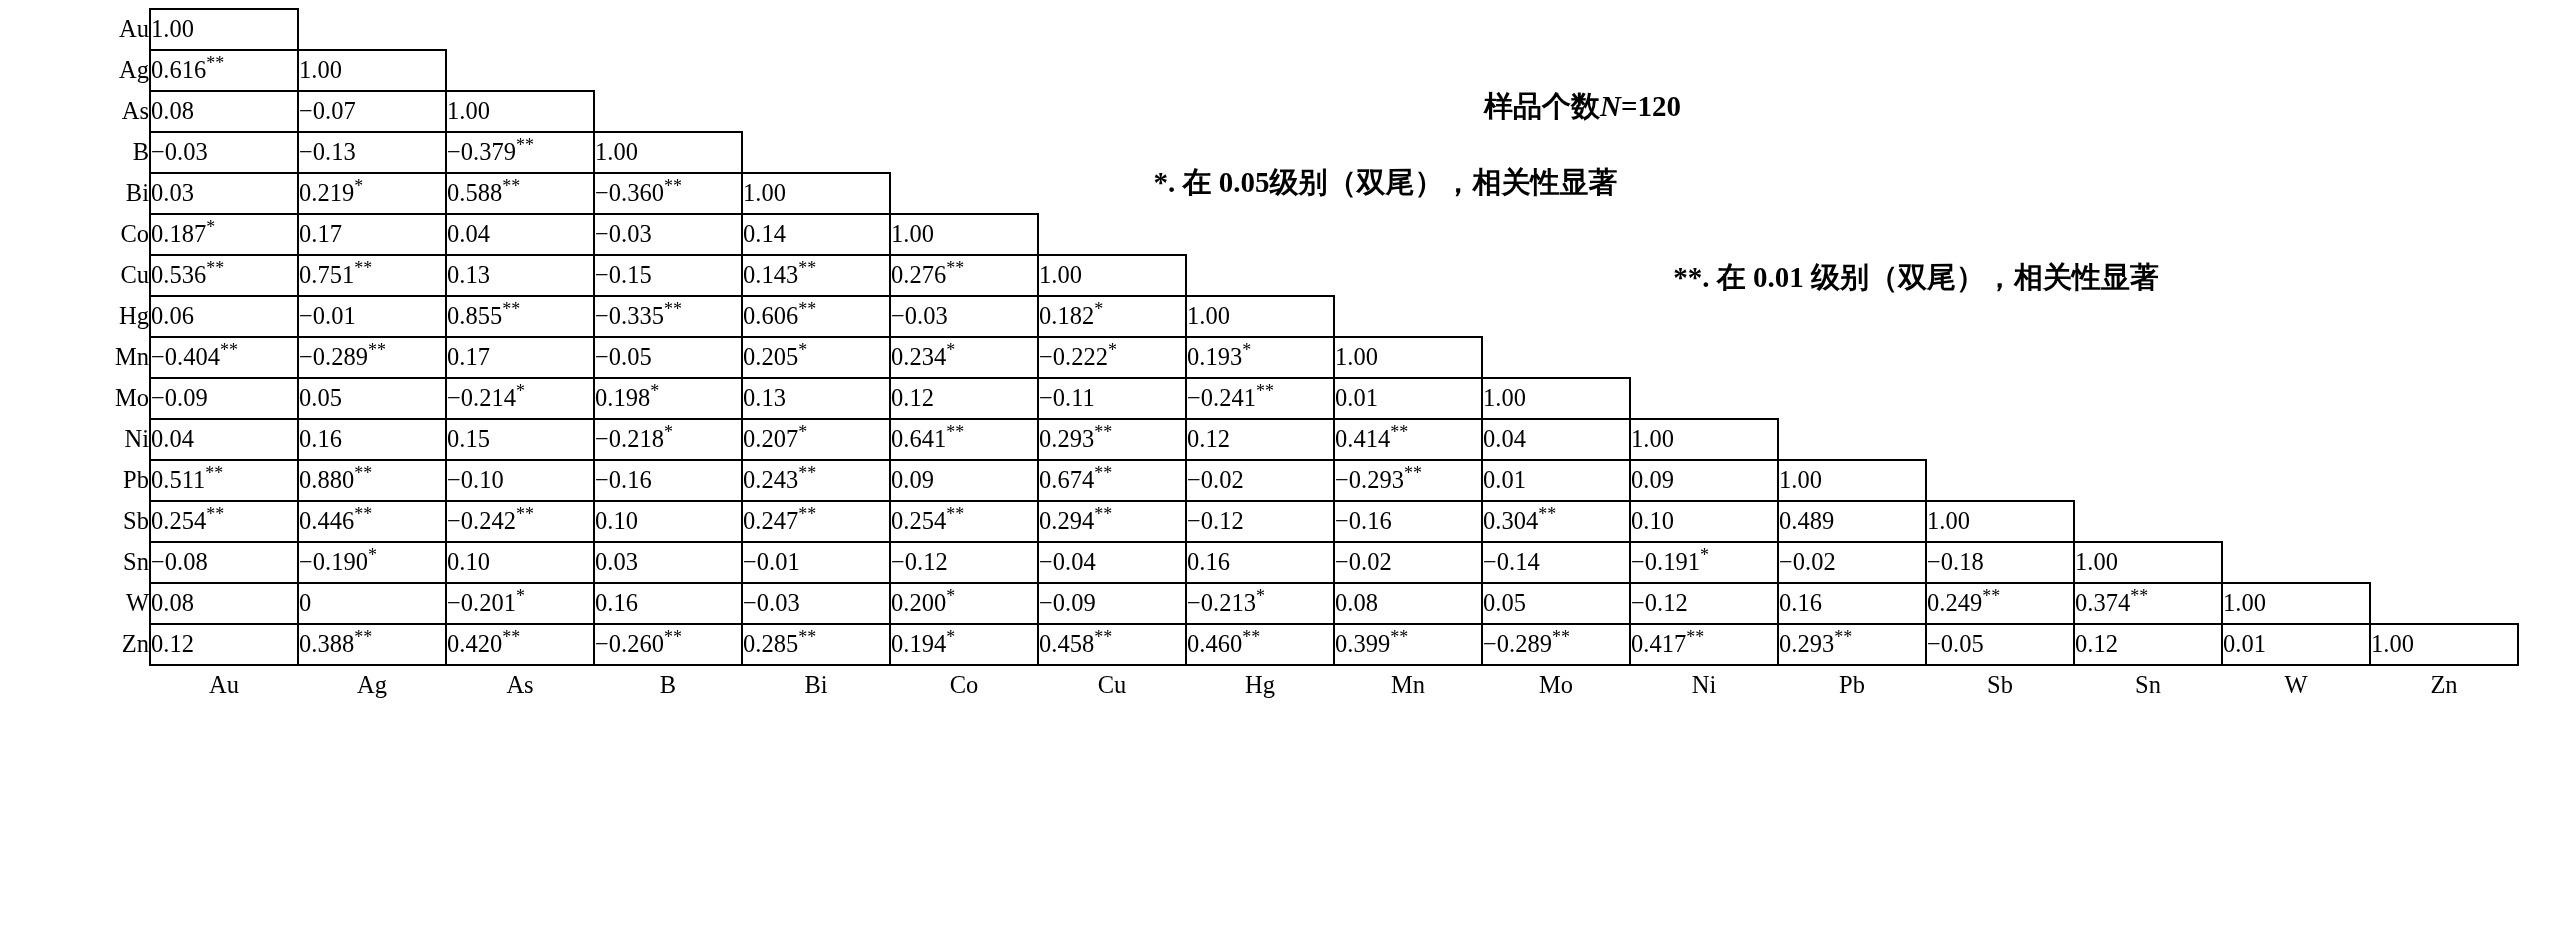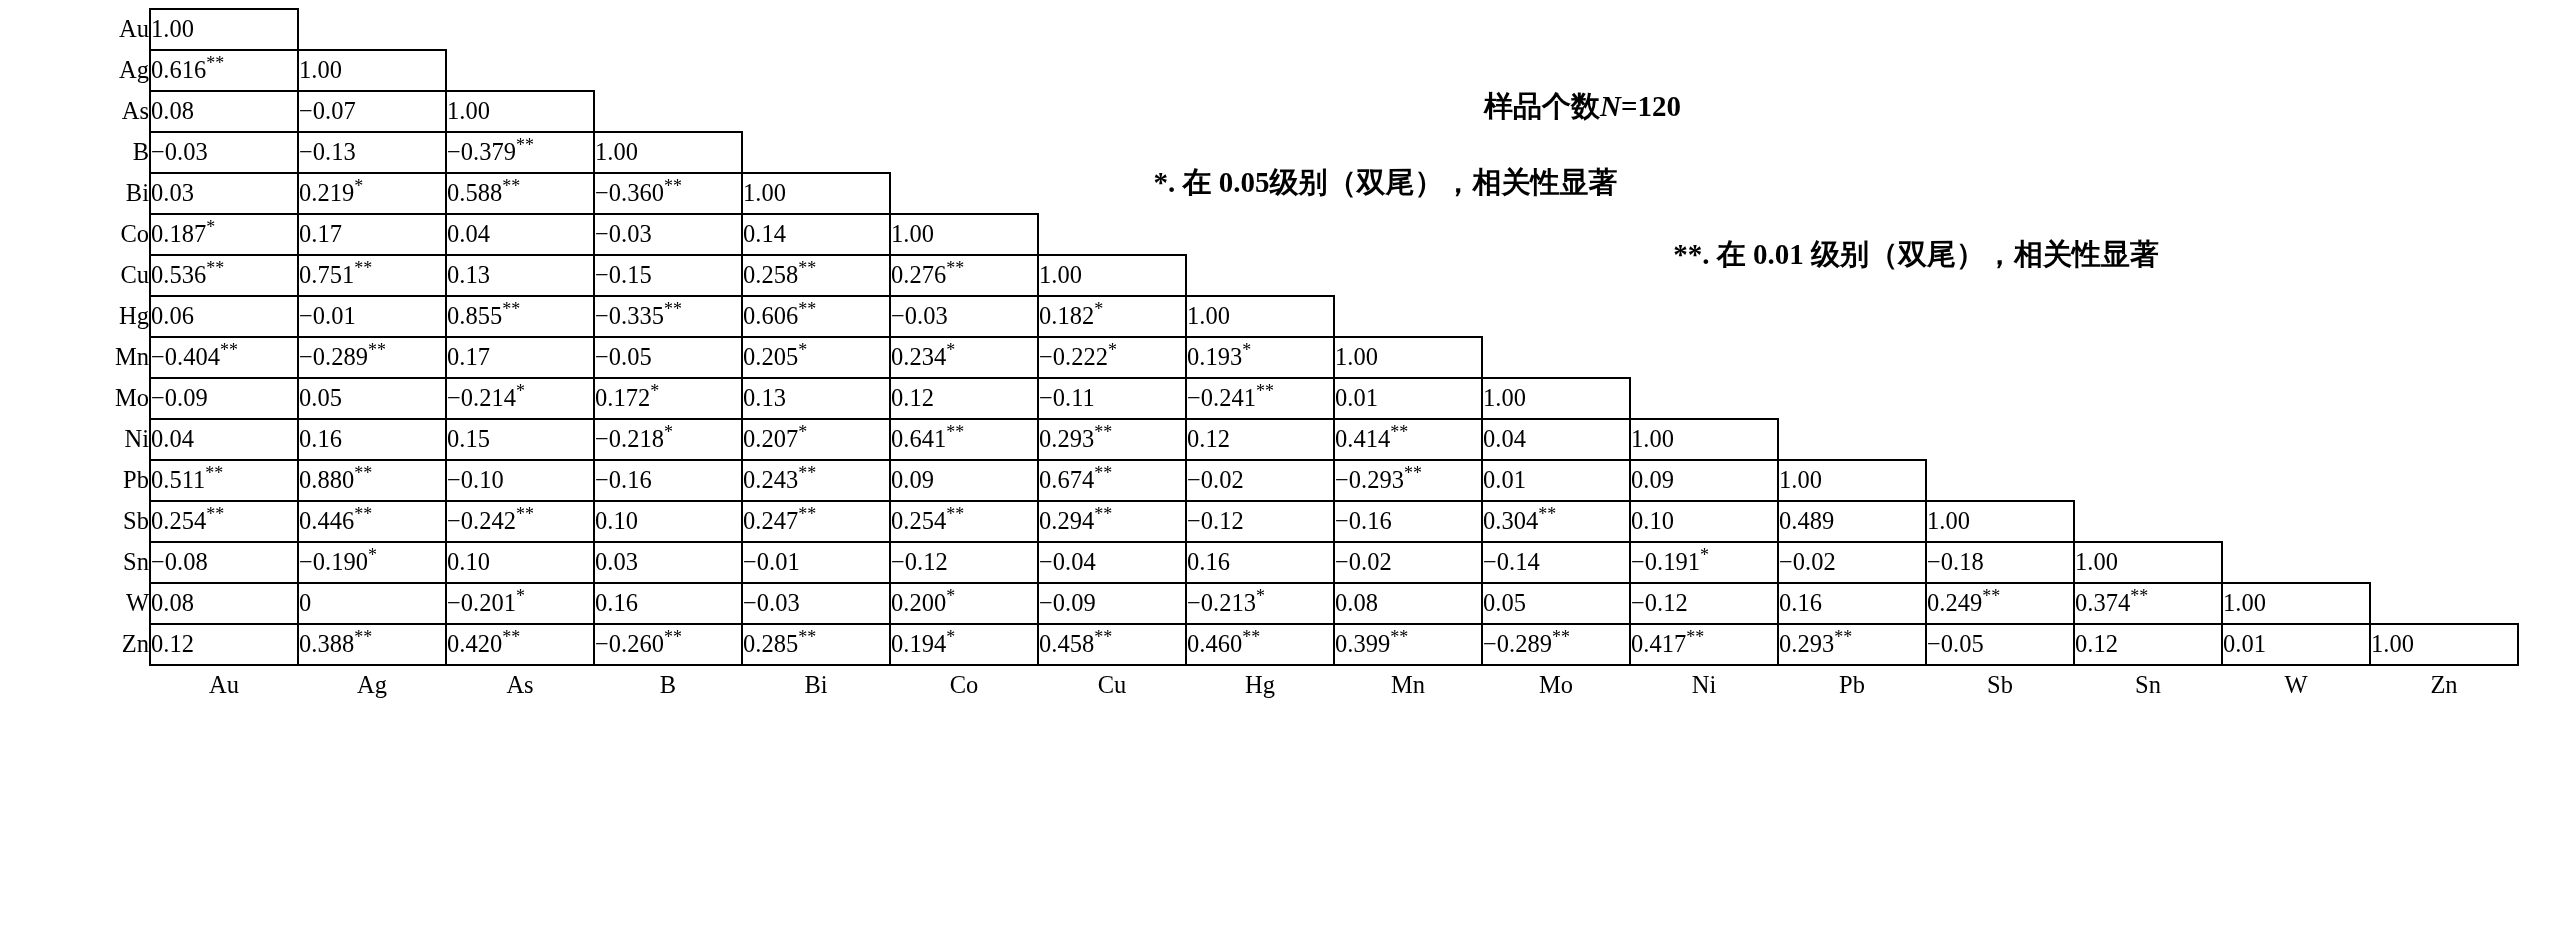--- a/index.html
+++ b/index.html
@@ -104,21 +104,21 @@
   }
   #note-n {
     text-align: center;
     margin-bottom: 47px;
     padding-right: 123px;
   }
   #note-n .ital {
     font-style: italic;
   }
   #note-1 {
-    margin-bottom: 43px;
+    margin-bottom: 66px;
     padding-left: 24.5px;
   }
   #note-2 {
     padding-left: 19.6px;
     text-align: right;
   }
 </style>
 </head>
 <body>
 
@@ -240,21 +240,21 @@
             <td class="empty"></td>
             <td class="empty"></td>
             <td class="empty"></td>
           </tr>
           <tr>
             <td class="rowlabel">Cu</td>
             <td class="cell"><span>0.536</span><sup class="star">**</sup></td>
             <td class="cell"><span>0.751</span><sup class="star">**</sup></td>
             <td class="cell"><span>0.13</span></td>
             <td class="cell"><span>−0.15</span></td>
-            <td class="cell"><span>0.258</span><sup class="star">**</sup></td>
+            <td class="cell"><span>0.143</span><sup class="star">**</sup></td>
             <td class="cell"><span>0.276</span><sup class="star">**</sup></td>
             <td class="cell"><span>1.00</span></td>
             <td class="empty"></td>
             <td class="empty"></td>
             <td class="empty"></td>
             <td class="empty"></td>
             <td class="empty"></td>
             <td class="empty"></td>
             <td class="empty"></td>
             <td class="empty"></td>
@@ -296,21 +296,21 @@
             <td class="empty"></td>
             <td class="empty"></td>
             <td class="empty"></td>
             <td class="empty"></td>
           </tr>
           <tr>
             <td class="rowlabel">Mo</td>
             <td class="cell"><span>−0.09</span></td>
             <td class="cell"><span>0.05</span></td>
             <td class="cell"><span>−0.214</span><sup class="star">*</sup></td>
-            <td class="cell"><span>0.172</span><sup class="star">*</sup></td>
+            <td class="cell"><span>0.198</span><sup class="star">*</sup></td>
             <td class="cell"><span>0.13</span></td>
             <td class="cell"><span>0.12</span></td>
             <td class="cell"><span>−0.11</span></td>
             <td class="cell"><span>−0.241</span><sup class="star">**</sup></td>
             <td class="cell"><span>0.01</span></td>
             <td class="cell"><span>1.00</span></td>
             <td class="empty"></td>
             <td class="empty"></td>
             <td class="empty"></td>
             <td class="empty"></td>

